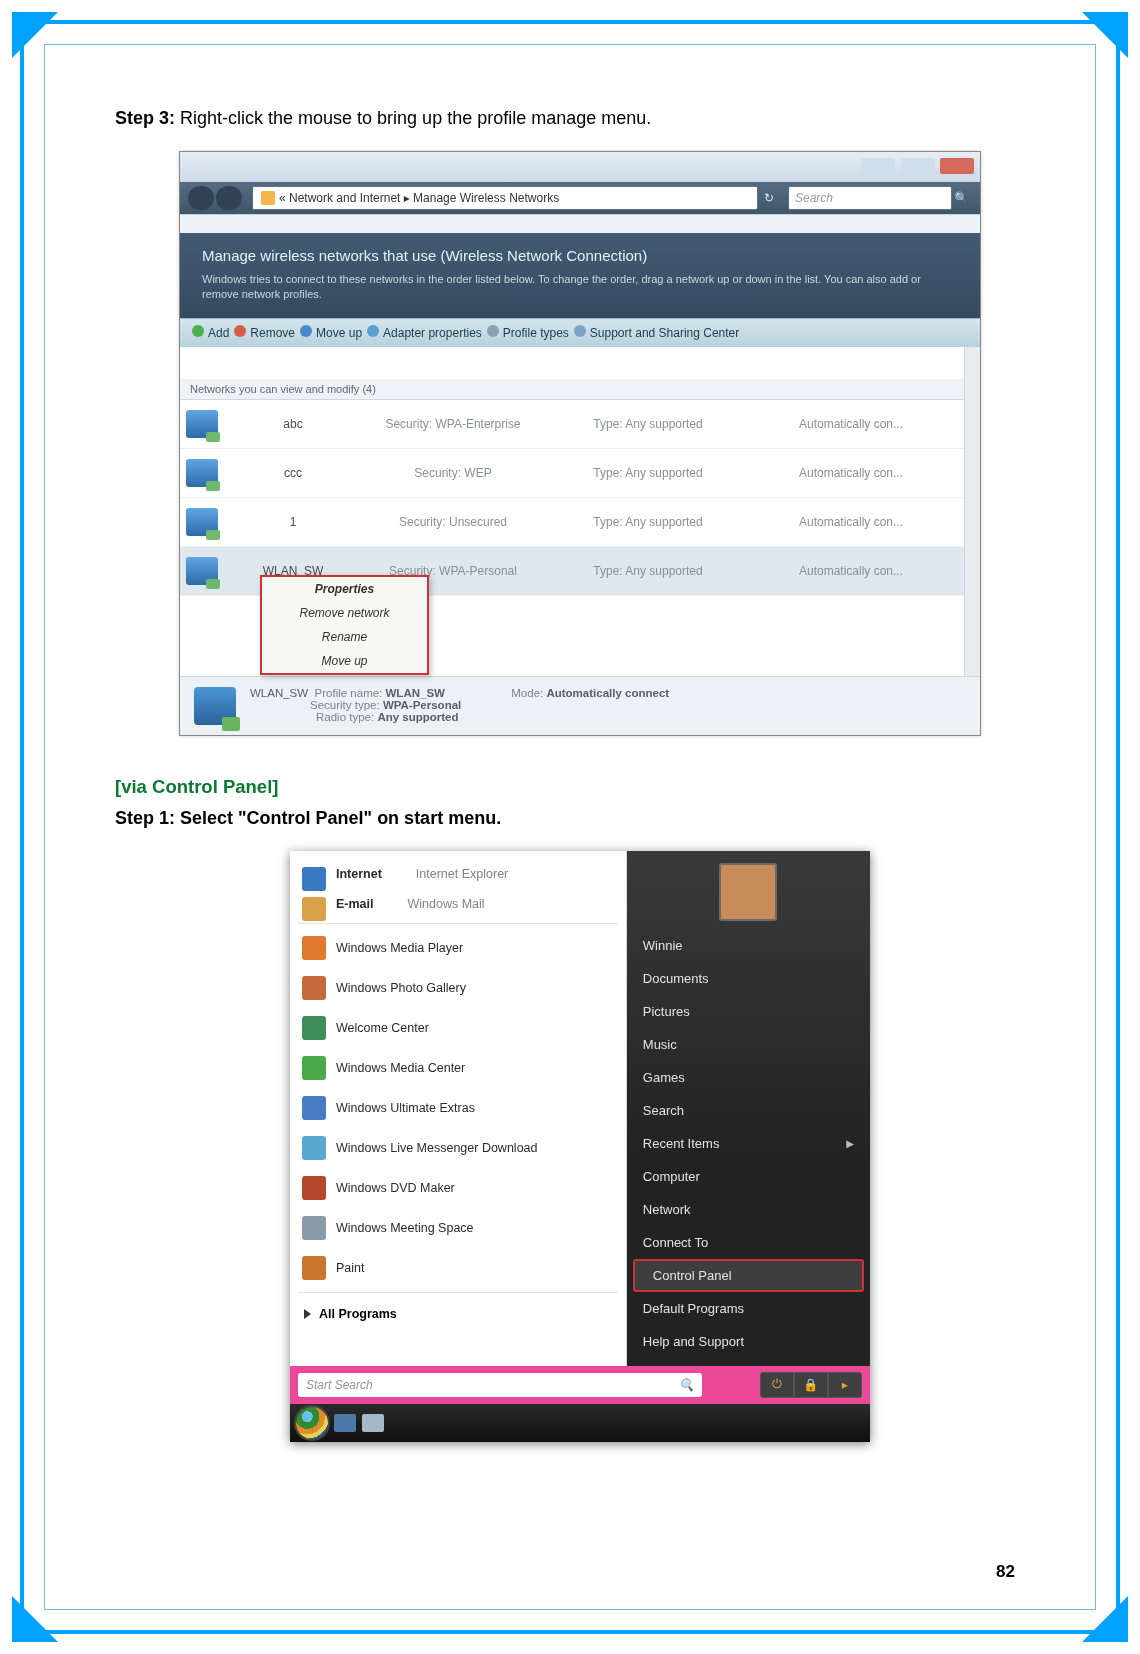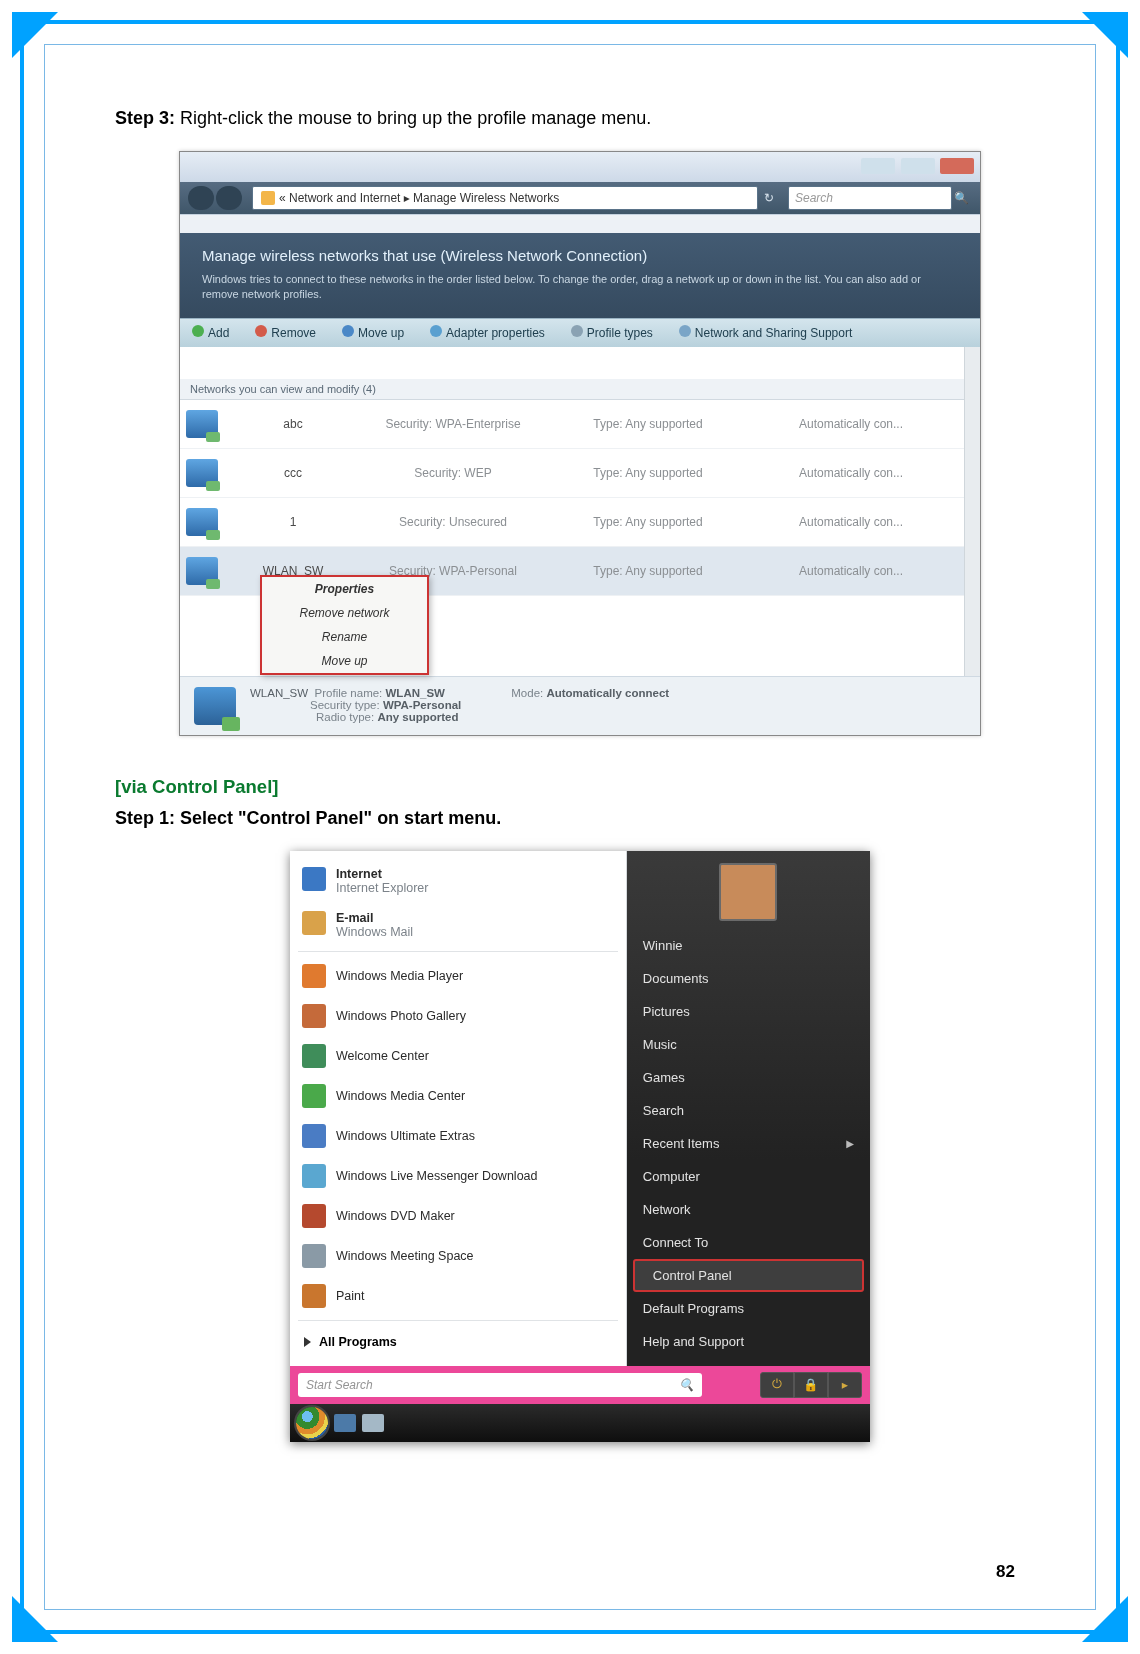--- a/index.html
+++ b/index.html
@@ -56,21 +56,21 @@
     border:1px solid #5a7389; border-radius:2px; margin-left:8px; width:150px;
   }
   .fig1 .ribar { height:18px; background:#edf1f6; border-top:1px solid #c4d1de; }
   .fig1 .headerblock {
     background: linear-gradient(#435b73,#354a5f); color:#cfe3f2; padding:14px 22px 16px;
   }
   .fig1 .headerblock .ht { font-size:15px; color:#e2f0fb; margin-bottom:8px; }
   .fig1 .headerblock .hd { font-size:11px; color:#c9d7e3; line-height:1.35; max-width:720px;}
   .fig1 .toolbar {
     background: linear-gradient(#d4e5ed, #b8d1dc); height:28px; display:flex; align-items:center;
-    gap:26px; padding:0 12px; color:#204050; font-size:12px; border-top:1px solid #9ab3c3;
+    gap:5px; padding:0 12px; color:#204050; font-size:12px; border-top:1px solid #9ab3c3;
   }
   .fig1 .toolbar .ic { width:12px; height:12px; display:inline-block; border-radius:50%; margin-right:4px; }
   .fig1 .colhead {
     background:#eef2f6; font-size:11px; color:#5b6a77; padding:4px 10px; border-bottom:1px solid #d1d9e0;margin-top:32px;
   }
   .fig1 .netlist { background:#fff; }
   .fig1 .row {
     display:grid; grid-template-columns:42px 130px 190px 200px 1fr;
     align-items:center; padding:10px 10px 10px 6px; border-bottom:1px solid #eef1f4;
     color:#8b8f93; font-size:12px;
@@ -106,21 +106,21 @@
   
   .fig2 {
     width: 580px; margin: 12px auto 0; font-size:12.5px; box-shadow:0 2px 10px rgba(0,0,0,.5);
     display:flex; flex-direction:column;
   }
   .fig2 .cols { display:flex; }
   .fig2 .left {
     width:58%; background:#fff; border-right:1px solid #d5d9dc; padding:8px 0 4px;
   }
   .fig2 .litm { display:flex; align-items:center; gap:10px; padding:8px 12px; color:#2a2a2a; }
-  .fig2 .litm.sub { flex-direction:column; align-items:flex-start; gap:0; }
+  .fig2 .litm.sub { align-items:flex-start; gap:0; }
   .fig2 .litm.sub .ln1 { font-weight:bold; margin-left:34px; position:relative; }
   .fig2 .litm.sub .ln2 { color:#7c838a; margin-left:34px; }
   .fig2 .litm.sub .icon { position:absolute; left:-34px; top:0; }
   .fig2 .icon { width:24px; height:24px; border-radius:3px; flex:none; }
   .fig2 .sep { height:1px; background:#e0e3e6; margin:4px 8px; }
   .fig2 .allprog { display:flex; align-items:center; gap:8px; padding:10px 14px; font-weight:bold; }
   .fig2 .allprog .tri { width:0;height:0;border-top:5px solid transparent;border-bottom:5px solid transparent;border-left:7px solid #333; }
   .fig2 .right {
     width:42%; background:linear-gradient(#3a3a3a,#222 60%); color:#e6e6e6; padding:6px 0 8px; position:relative;
   }
@@ -192,21 +192,21 @@
     <div class="headerblock">
       <div class="ht">Manage wireless networks that use (Wireless Network Connection)</div>
       <div class="hd">Windows tries to connect to these networks in the order listed below. To change the order, drag a network up or down in the list. You can also add or remove network profiles.</div>
     </div>
     <div class="toolbar">
       <span><span class="ic" style="background:#4caf50"></span><span>Add</span></span>
       <span><span class="ic" style="background:#d35b4a"></span><span>Remove</span></span>
       <span><span class="ic" style="background:#4a88c7"></span><span>Move up</span></span>
       <span><span class="ic" style="background:#5aa0d0"></span><span>Adapter properties</span></span>
       <span><span class="ic" style="background:#8aa2b3"></span><span>Profile types</span></span>
-      <span><span class="ic" style="background:#7aa5c7"></span><span>Network and Sharing Support</span></span>
+      <span><span class="ic" style="background:#7aa5c7"></span><span>Support and Sharing Center</span></span>
       <span style="margin-left:auto" class="ic"></span>
     </div>
     <div class="listouter">
       <div class="listmain">
         <div class="colhead">Networks you can view and modify (4)</div>
         <div class="netlist listwrap">
           <div class="row">
             <div class="neticon"></div>
             <div class="nname">abc</div>
             <div>Security: WPA-Enterprise</div>

